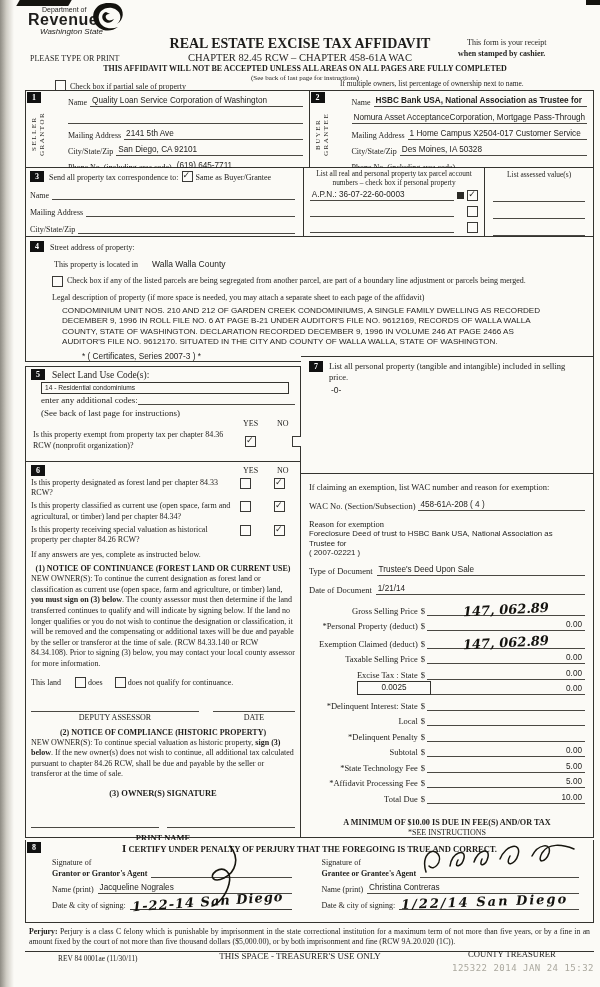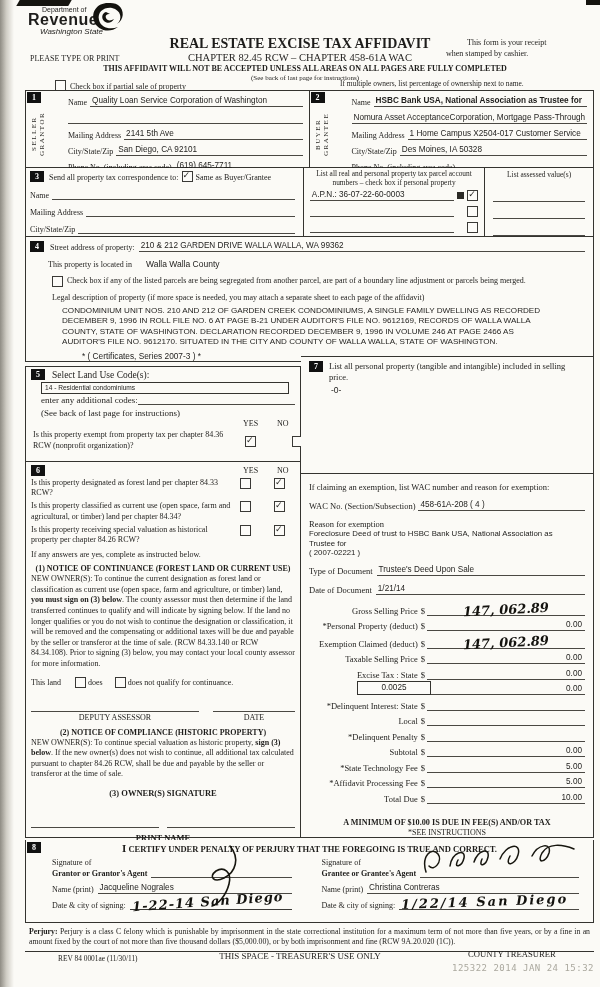--- a/index.html
+++ b/index.html
@@ -57,21 +57,21 @@
       <svg class="abs" style="left:62px;top:-4px;" width="36" height="32" viewBox="0 0 36 32">
         <path d="M18 1 C 7 1 1 10 4 19 C 7 28 19 32 28 25 C 20 28 11 26 9 18 C 7 10 14 5 22 6 C 31 8 33 17 27 22 C 34 18 35 8 28 3 C 25 1 21 1 18 1 Z" fill="#14130f"></path>
         <path d="M16 10 C 12 11 11 16 14 19 C 17 22 22 21 24 17 C 21 19 17 19 16 16 C 15 13 17 12 20 12 Z" fill="#14130f"></path>
       </svg>
     </div>
   </div>
 
   <div class="abs b ctr" style="left:140px;top:36px;width:320px;font-size:14px;text-align:center;">REAL ESTATE EXCISE TAX AFFIDAVIT</div>
   <div class="abs ctr" style="left:140px;top:52px;width:320px;font-size:10.5px;">CHAPTER 82.45 RCW – CHAPTER 458-61A WAC</div>
   <div class="abs" style="left:467px;top:38px;font-size:8px;">This form is your receipt</div>
-  <div class="abs" style="left:446px;top:49px;font-size:8px;">when stamped by cashier.</div>
+  <div class="abs" style="left:458px;top:49px;font-size:8px;font-weight:bold;">when stamped by cashier.</div>
   <div class="abs" style="left:30px;top:54px;font-size:8px;">PLEASE TYPE OR PRINT</div>
   <div class="abs b ctr" style="left:25px;top:64px;width:560px;font-size:8px;">THIS AFFIDAVIT WILL NOT BE ACCEPTED UNLESS ALL AREAS ON ALL PAGES ARE FULLY COMPLETED</div>
   <div class="abs ctr" style="left:25px;top:73.5px;width:560px;font-size:7px;">(See back of last page for instructions)</div>
   <div class="abs srow" style="left:55px;top:80px;">
     <span class="cb"></span>
     <span class="lbl" style="margin-left:4px;">Check box if partial sale of property</span>
   </div>
   <div class="abs" style="left:340px;top:79px;font-size:7.4px;">If multiple owners, list percentage of ownership next to name.</div>
 
   <div class="abs box" style="left:25px;top:90px;width:569px;height:78px;display:flex;">
@@ -185,23 +185,22 @@
       <div class="ul" style="margin-top:6px;"></div>
       <div class="ul" style="margin-top:6px;"></div>
       <div class="ul" style="margin-top:6px;"></div>
     </div>
   </div>
 
   <div class="abs box" style="left:25px;top:237px;width:569px;height:125px;border-top:none;padding:4px 8px 0 4px;box-sizing:border-box;">
     <div class="srow">
       <span class="badge">4</span>
       <span class="lbl" style="margin-left:6px;">Street address of property:</span>
-      <span class="fill" style="margin-left:4px;">210 &amp; 212 GARDEN DRIVE WALLA WALLA, WA 99362</span>
-    </div>
-    <div class="srow" style="margin-top:7px;margin-left:18px;">
+    </div>
+    <div class="srow" style="margin-top:7px;margin-left:24px;">
       <span class="lbl">This property is located in</span>
       <span class="sans" style="font-size:8.5px;margin-left:14px;">Walla Walla County</span>
     </div>
     <div class="srow" style="margin-top:7px;margin-left:22px;align-items:flex-start;">
       <span class="cb"></span>
       <span style="margin-left:4px;font-size:8px;">Check box if any of the listed parcels are being segregated from another parcel, are part of a boundary line adjustment or parcels being merged.</span>
     </div>
     <div style="margin-top:6px;margin-left:22px;font-size:8px;">Legal description of property (if more space is needed, you may attach a separate sheet to each page of the affidavit)</div>
     <div class="sans" style="margin-top:4px;margin-left:32px;width:492px;font-size:8.1px;line-height:10.4px;">CONDOMINIUM UNIT NOS. 210 AND 212 OF GARDEN CREEK CONDOMINIUMS, A SINGLE FAMILY DWELLING AS RECORDED DECEMBER 9, 1996 IN ROLL FILE NO. 6 AT PAGE B-21 UNDER AUDITOR'S FILE NO. 9612169, RECORDS OF WALLA WALLA COUNTY, STATE OF WASHINGTON. DECLARATION RECORDED DECEMBER 9, 1996 IN VOLUME 246 AT PAGE 2466 AS AUDITOR'S FILE NO. 9612170.  SITUATED IN THE CITY AND COUNTY OF WALLA WALLA, STATE OF WASHINGTON.</div>
     <div class="sans" style="margin-top:3px;margin-left:52px;font-size:8.3px;">* ( Certificates, Series 2007-3 ) *</div>

